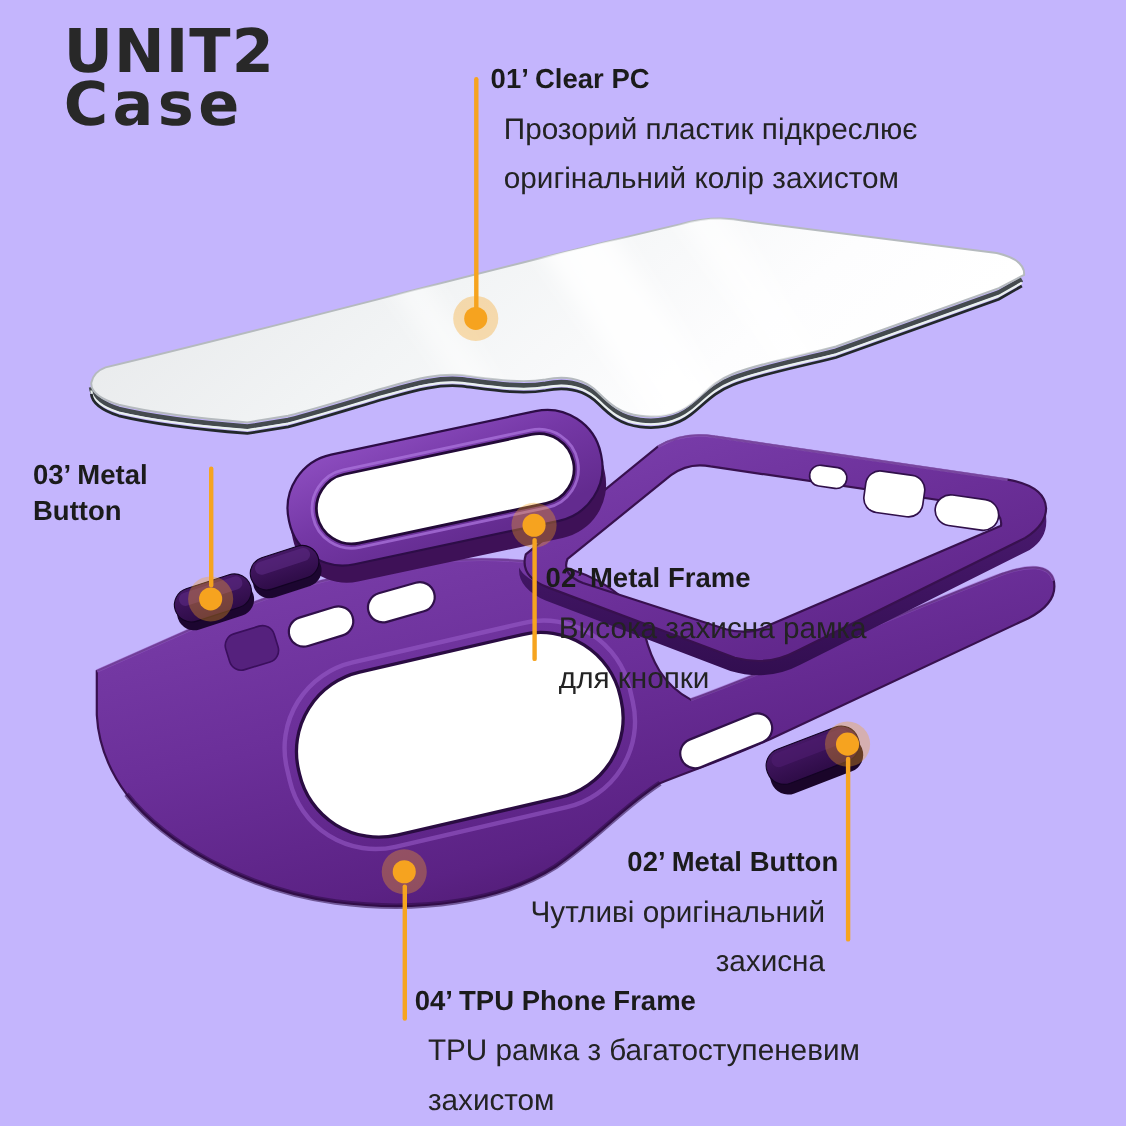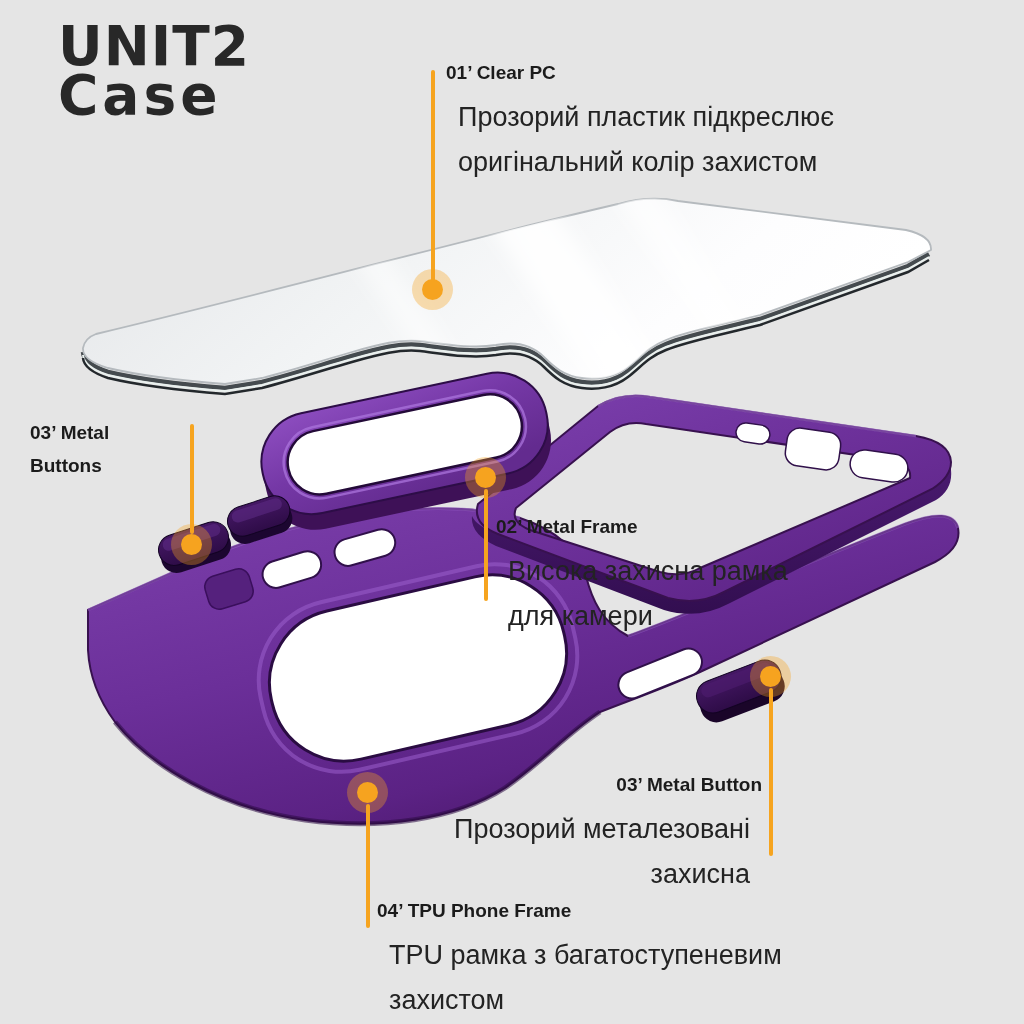--- a/index.html
+++ b/index.html
@@ -1,32 +1,32 @@
 <!DOCTYPE html>
 <html><head>
 <meta charset="utf-8">
 <style>
   html,body{margin:0;padding:0;background:#ffffff;}
   .stage{
-    position:relative;width:1024px;height:1024px;background:#e5e5e5;
+    position:relative;width:1024px;height:1024px;background:#c4b5fd;
     overflow:hidden;font-family:"Liberation Sans",sans-serif;
   }
   .art{position:absolute;left:0;top:0;width:1024px;height:1024px;}
 
   
   .logo{
     position:absolute;left:58px;top:22px;color:#282828;
     font-family:"DejaVu Sans",sans-serif;font-weight:800;
     font-size:55px;line-height:49px;letter-spacing:1px;
   }
   .logo .l2{letter-spacing:4px;}
 
   
   .co-title{
-    margin:0 0 5px 0;font-size:19px;line-height:33px;font-weight:700;color:#1b1b1b;
+    margin:0 0 5px 0;font-size:25px;line-height:33px;font-weight:700;color:#1b1b1b;
   }
   .co-line{margin:12px;font-size:27px;line-height:33px;font-weight:400;color:#232323;}
   .co{position:absolute;}
   .co.right{text-align:right;}
   #co-01{left:446px;top:56px;}
   #co-02{left:496px;top:510px;}
   #co-03a{left:30px;top:416px;width:152px;}
   #co-03a .co-title{margin:0;}
   #co-03b{left:442px;top:768px;width:320px;}
   #co-04{left:377px;top:894px;}
@@ -186,35 +186,35 @@
     <h3 class="co-title">01’ Clear PC</h3>
     <p class="co-line">Прозорий пластик підкреслює</p>
     <p class="co-line">оригінальний колір захистом</p>
   </div>
 
   <div class="dot" style="left:475px;top:467px;"></div>
   <div class="cl" style="left:484px;top:489px;height:112px;"></div>
   <div class="co" id="co-02">
     <h3 class="co-title">02’ Metal Frame</h3>
     <p class="co-line">Висока захисна рамка</p>
-    <p class="co-line">для камери</p>
+    <p class="co-line">для кнопки</p>
   </div>
 
   <div class="co" id="co-03a">
     <h3 class="co-title">03’ Metal</h3>
-    <h3 class="co-title">Buttons</h3>
+    <h3 class="co-title">Button</h3>
   </div>
   <div class="cl" style="left:190px;top:424px;height:110px;"></div>
   <div class="dot" style="left:181px;top:534px;"></div>
 
   <div class="dot" style="left:760px;top:666px;"></div>
   <div class="cl" style="left:769px;top:688px;height:168px;"></div>
   <div class="co right" id="co-03b">
-    <h3 class="co-title">03’ Metal Button</h3>
-    <p class="co-line">Прозорий металезовані</p>
+    <h3 class="co-title">02’ Metal Button</h3>
+    <p class="co-line">Чутливі оригінальний</p>
     <p class="co-line">захисна</p>
   </div>
 
   <div class="dot" style="left:357px;top:782px;"></div>
   <div class="cl" style="left:366px;top:804px;height:124px;"></div>
   <div class="co" id="co-04">
     <h3 class="co-title">04’ TPU Phone Frame</h3>
     <p class="co-line">TPU рамка з багатоступеневим</p>
     <p class="co-line">захистом</p>
   </div>

